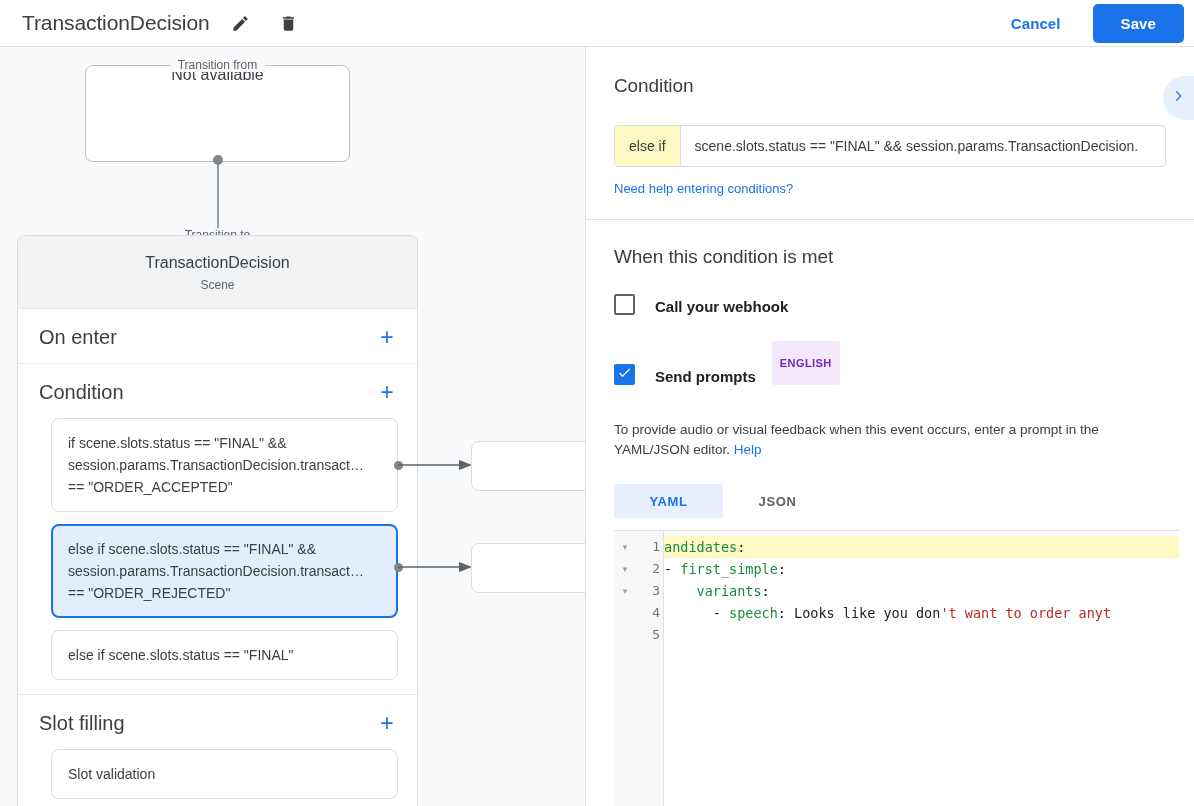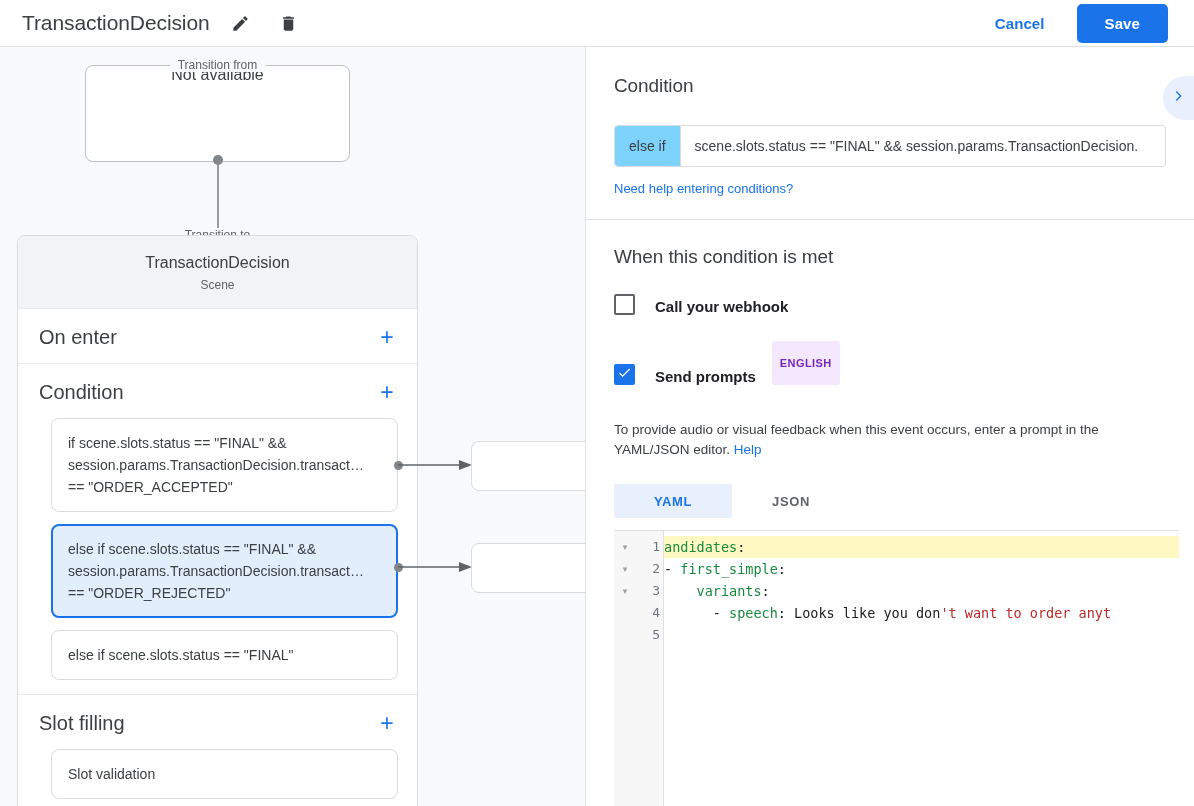--- a/index.html
+++ b/index.html
@@ -22,21 +22,21 @@
   #topbar-left { display: flex; align-items: center; padding-left: 22px; flex: 1; }
   #app-title {
     font-size: 21px; color: #3c4043; letter-spacing: -0.1px;
   }
   .icon-btn {
     width: 34px; height: 34px; margin-left: 14px;
     display: flex; align-items: center; justify-content: center;
     border-radius: 50%; cursor: pointer; background: transparent; border: none;
   }
   .icon-btn svg { display: block; }
-  #topbar-right { display: flex; align-items: center; padding-right: 26px; gap: 18px; }
+  #topbar-right { display: flex; align-items: center; padding-right: 10px; gap: 18px; }
   #cancel-button {
     background: transparent; border: none;
     color: #1a73e8; font-size: 15px; font-weight: 600;
     font-family: "Liberation Sans", sans-serif;
     padding: 9px 14px; border-radius: 4px; cursor: pointer;
     letter-spacing: 0.1px;
   }
   #save-button {
     background: #1a73e8; border: none; color: #fff;
     font-size: 15px; font-weight: 600;
@@ -159,21 +159,21 @@
   #condition-section { padding: 28px 28px 22px 28px; border-bottom: 1px solid #e0e0e0; }
   .panel-h2 { font-size: 19px; color: #3c4043; letter-spacing: -0.1px; }
   #condition-input-row {
     margin-top: 28px;
     display: flex; align-items: stretch;
     border: 1px solid #dadce0; border-radius: 4px;
     height: 42px; overflow: hidden;
     background: #fff;
   }
   #condition-prefix {
-    background: #7dd3fc; color: #3c4043; font-size: 14px;
+    background: #fef9c3; color: #3c4043; font-size: 14px;
     display: flex; align-items: center; padding: 0 14px;
     border-right: 1px solid #dadce0;
     white-space: nowrap;
   }
   #condition-input {
     flex: 1; border: none; outline: none;
     font-size: 14px; color: #3c4043; padding: 0 14px;
     font-family: "Liberation Sans", sans-serif;
     background: transparent;
   }
@@ -199,21 +199,21 @@
     padding: 16px 8px; border-radius: 3px;
   }
   #prompts-help {
     margin-top: 35px; font-size: 13.5px; color: #3c4043; line-height: 20px;
     max-width: 560px;
   }
   #prompts-help .link { margin-top: 0; font-size: 13.5px; }
 
   #editor-tabs { display: flex; margin-top: 24px; }
   .ed-tab {
-    width: 118px; height: 34px;
+    width: 109px; height: 34px;
     display: flex; align-items: center; justify-content: center;
     font-size: 13px; font-weight: 700; letter-spacing: 0.6px;
     color: #5f6368; cursor: pointer; border-radius: 2px;
   }
   .ed-tab.active { background: #e8f0fe; color: #1a73e8; }
 
   #code-editor {
     margin-top: 12px; margin-left: 0;
     border-top: 1px solid #e0e0e0;
     width: 565px; height: 330px;

